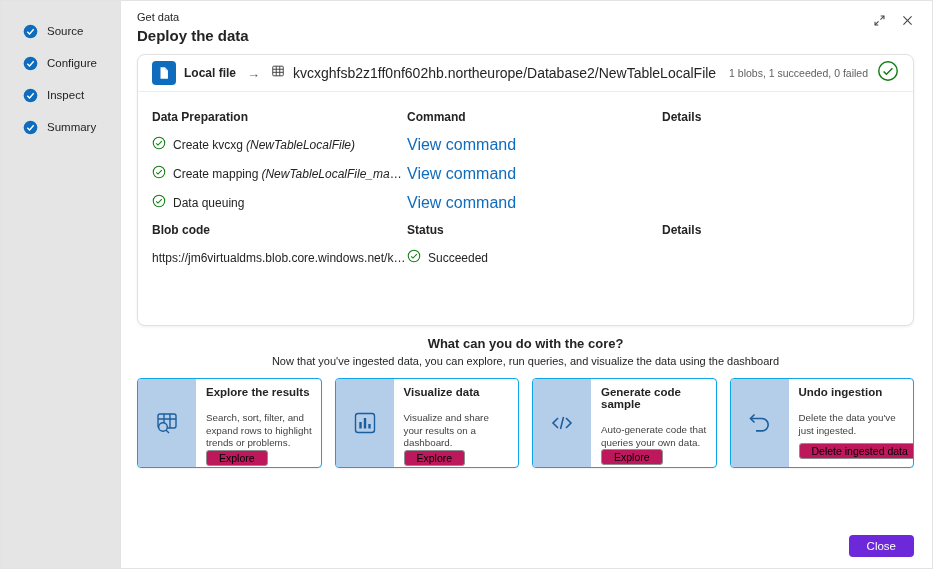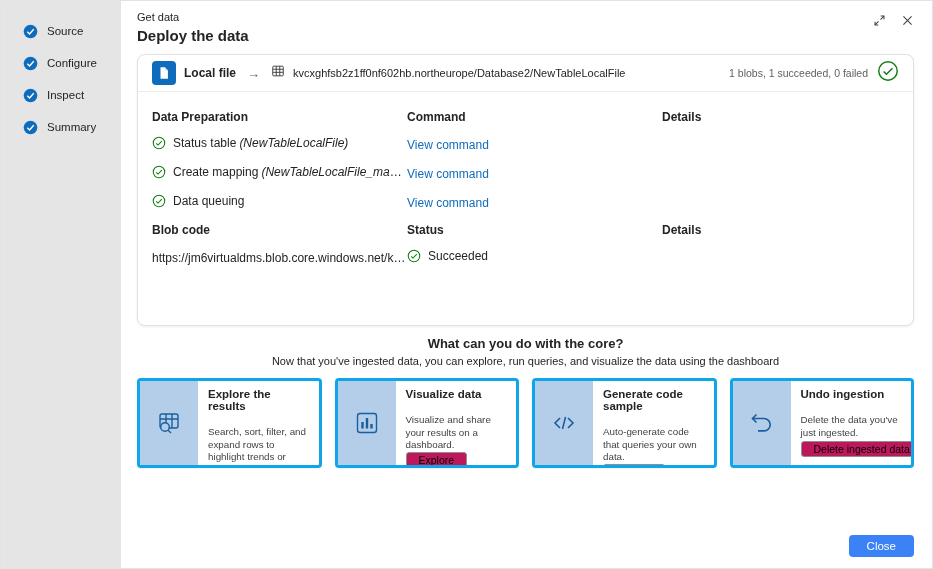--- a/index.html
+++ b/index.html
@@ -23,49 +23,49 @@
   .page-title { font-size:15px; font-weight:700; margin-top:4px; }
   .window-controls { position:absolute; top:13px; right:18px; display:flex; gap:15px; align-items:center; }
   .win-btn { cursor:pointer; display:flex; align-items:center; }
 
   
   .summary-card { margin-top:10px; height:272px; border:1px solid #e1e1e1; border-radius:8px; background:#fff; box-shadow:0 1px 3px rgba(0,0,0,.07); }
   .card-header { display:flex; align-items:center; gap:8px; height:37px; padding:0 14px; border-bottom:1px solid #ececec; }
   .file-icon { width:24px; height:24px; border-radius:4px; background:#0f6cbd; display:flex; align-items:center; justify-content:center; flex-shrink:0; }
   .source-label { font-size:12px; font-weight:600; }
   .arrow-glyph { color:#616161; font-size:13px; padding:0 3px; }
-  .dest-path { font-size:11px; }
+  .dest-path { font-size:14px; }
   .header-right { margin-left:auto; display:flex; align-items:center; gap:9px;justify-content:flex-end; }
   .result-summary { font-size:10.5px; color:#616161; }
 
   .table-area { padding:12px 14px 0 14px; }
   .grid { display:grid; grid-template-columns:255px 255px 1fr; align-items:center; }
   .grid-header { height:26px; font-size:12px; font-weight:600; }
   .grid-row { height:29px; font-size:12px; }
-  .cell { display:flex; gap:7px; min-width:0; }
+  .cell { display:flex; align-items:center; gap:7px; min-width:0; }
   .cell .txt { white-space:nowrap; overflow:hidden; text-overflow:ellipsis; }
   .italic { font-style:italic; padding-left:3px; }
-  .link { color:#0f6cbd; font-size:12px; text-decoration:none; cursor:pointer; }
+  .link { color:#0f6cbd; font-size:16px; text-decoration:none; cursor:pointer; }
   .status-text { font-size:12px; }
 
   
   .actions { margin-top:10px; text-align:center; }
   .actions-title { font-size:13px; font-weight:700; }
   .actions-subtitle { font-size:11px; margin-top:4px; }
   .cards { display:flex; gap:13px; margin-top:11px; text-align:left; }
-  .action-card { flex:1; display:flex; height:90px; border:3px solid #0ea5e9; border-radius:4px; background:#fff; box-shadow:0 1px 2px rgba(0,0,0,.06); overflow:hidden; }
+  .action-card { flex:1; display:flex; height:90px; border:1px solid #0ea5e9; border-radius:4px; background:#fff; box-shadow:0 1px 2px rgba(0,0,0,.06); overflow:hidden; }
   .card-icon { width:58px; background:#b4cee9; display:flex; align-items:center; justify-content:center; flex-shrink:0; }
   .card-body { flex:1; display:flex; flex-direction:column; align-items:flex-start; padding:7px 8px 8px 10px; min-width:0; }
   .card-title { font-size:11.5px; font-weight:700; }
   .card-desc { font-size:9.8px; color:#424242; line-height:1.28; margin-top:14px; }
   .card-btn { margin-top:auto; font-family:inherit; font-size:10.5px; padding:1px 12px; background:#be185d; border:1px solid #8f8f8f; border-radius:3px; cursor:pointer; white-space:nowrap; }
 
   
   .footer { position:absolute; bottom:11px; right:18px; }
-  .close-btn { font-family:inherit; font-size:11.5px; color:#fff; background:#3b82f6; border:none; border-radius:4px; padding:5px 18px; cursor:pointer; }
+  .close-btn { font-family:inherit; font-size:11.5px; color:#fff; background:#6d28d9; border:none; border-radius:4px; padding:5px 18px; cursor:pointer; }
 </style>
 </head>
 <body>
 
 <div class="dialog">
 
   <div class="sidebar">
     <div class="step">
       <span>
         <svg width="15" height="15" viewBox="0 0 16 16">
@@ -169,21 +169,21 @@
               <span class="txt">Details</span>
             </div>
         </div>
 
         <div class="grid grid-row">
           <div class="cell">
             <span><svg width="14" height="14" viewBox="0 0 20 20" fill="none" stroke="#107c10" stroke-width="1.5">
                   <circle cx="10" cy="10" r="8.2"></circle>
                   <path d="M6 10.4 l2.6 2.6 L14 7.4"></path>
                 </svg></span>
-            <span class="txt"><span>Status table</span><span class="italic">(NewTableLocalFile)</span></span>
+            <span class="txt"><span>Create kvcxg</span><span class="italic">(NewTableLocalFile)</span></span>
           </div>
           <div class="cell">
               <a class="link">View command</a>
             </div>
           <div class="cell"></div>
         </div>
 
         <div class="grid grid-row">
           <div class="cell">
             <span><svg width="14" height="14" viewBox="0 0 20 20" fill="none" stroke="#107c10" stroke-width="1.5">

